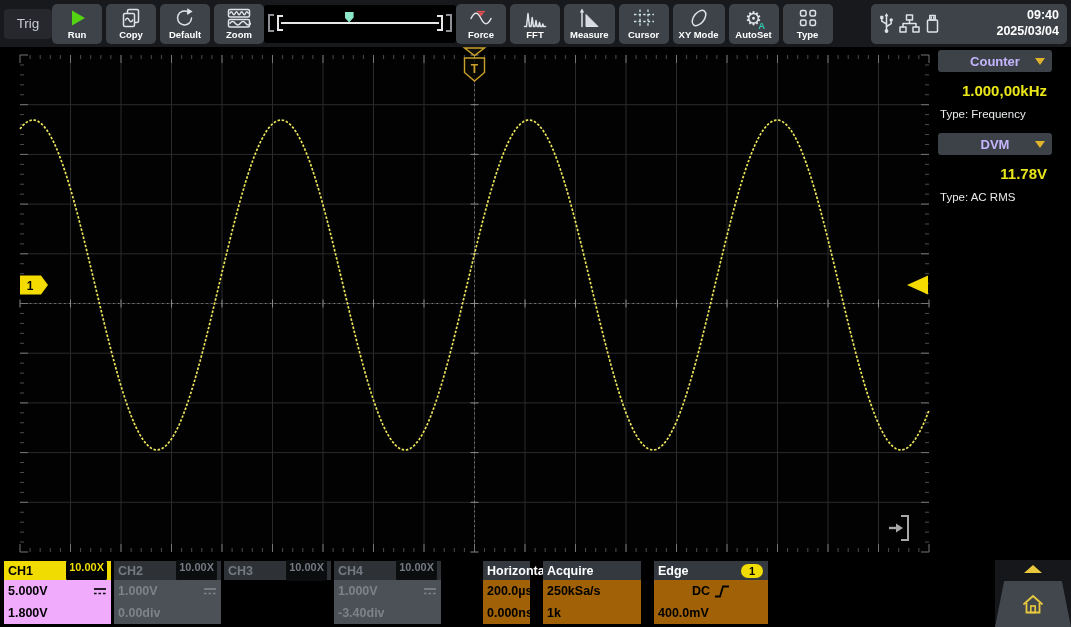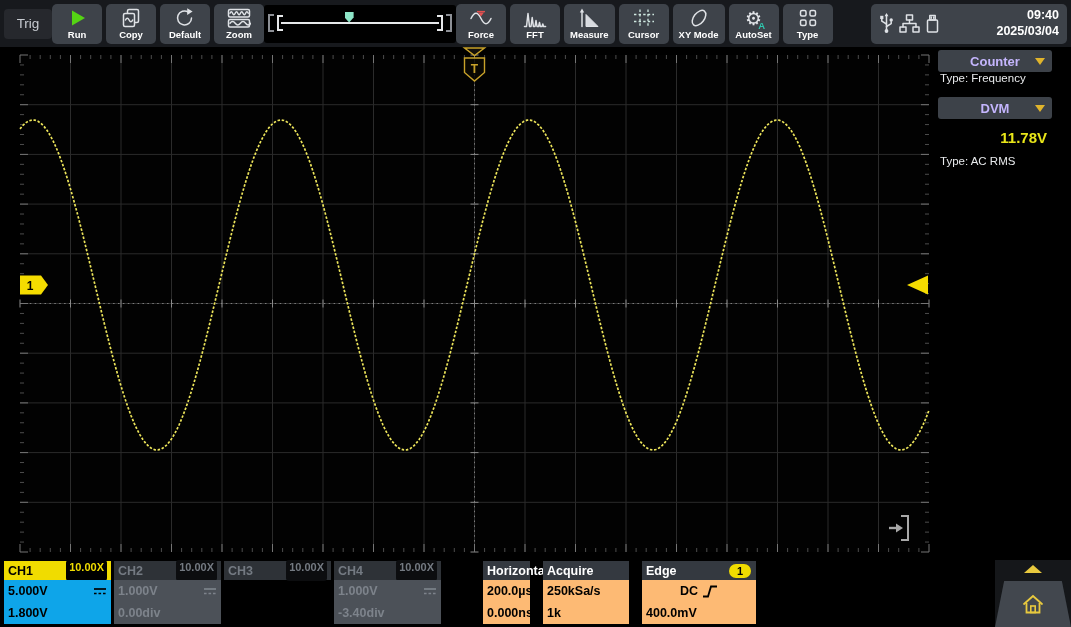--- a/index.html
+++ b/index.html
@@ -46,28 +46,28 @@
   .card + .card{margin-top:13px;}
 
   
   #bottom-bar{position:absolute;left:4px;top:561px;display:flex;gap:13px;}
   .blk{display:flex;flex-direction:column;height:63px;box-sizing:border-box;}
   .blk-header{height:19px;display:flex;align-items:center;font-weight:bold;font-size:12.5px;padding:0 4px;}
   .blk-body{flex:1;padding:0 4px;font-weight:bold;font-size:12.5px;}
   .blk-row{height:22px;display:flex;align-items:center;justify-content:space-between;}
   .ch{width:107px;}
   .ch.active .blk-header{background:#f0dc00;color:#000;}
-  .ch.active .blk-body{background:#0ea5e9;color:#000;}
+  .ch.active .blk-body{background:#f0abfc;color:#000;}
   .ch.inactive .blk-header{background:#2e3237;color:#747a82;}
   .ch.inactive .blk-body{background:#4c5158;color:#7d838b;}
   .probe-badge{margin-left:auto;background:#000;color:#f0dc00;font-size:11px;font-weight:bold;
                border-radius:3px;padding:0 3px;height:21px;line-height:15px;}
   .ch.inactive .probe-badge{background:#0c0d0f;color:#747a82;}
   .info .blk-header{background:#343940;color:#fff;}
-  .info .blk-body{background:#fdba74;color:#000;}
+  .info .blk-body{background:#a16207;color:#000;}
   .edge-badge{margin-left:auto;margin-right:1px;background:#f0dc00;color:#000;border-radius:8px;
               padding:0 8px;height:14px;line-height:14px;font-size:11px;font-weight:bold;}
   .coupling-row{gap:4px;justify-content:center;}
 
   
   #home-panel{position:absolute;left:995px;top:560px;width:76px;height:67px;background:#15171a;}
   .chev-up{position:absolute;left:29px;top:5px;width:18px;height:8px;background:#e8c93e;
            clip-path:polygon(50% 0,100% 100%,0 100%);}
   .home-trap{position:absolute;left:0;bottom:0;width:76px;height:46px;background:#42474e;
              clip-path:polygon(12% 0,88% 0,100% 100%,0 100%);display:flex;align-items:center;justify-content:center;}
@@ -591,20 +591,21 @@
         <polygon points="7,8.5 7,17.5 14,13" fill="#a8a8a8"></polygon>
       </g>
     </svg>
 
   <div id="right-panel">
     <div class="card">
       <div class="card-header">
         <span>Counter</span>
         <span class="caret"></span>
       </div>
+      <div class="card-value">1.000,00kHz</div>
       <div class="card-type">Type: Frequency</div>
     </div>
     <div class="card">
       <div class="card-header">
         <span>DVM</span>
         <span class="caret"></span>
       </div>
       <div class="card-value">11.78V</div>
       <div class="card-type">Type: AC RMS</div>
     </div>
@@ -687,21 +688,21 @@
       <div class="blk-body">
         <div class="blk-row">
             <span>200.0µs</span>
           </div>
         <div class="blk-row">
             <span>0.000ns</span>
           </div>
       </div>
     </div>
 
-    <div class="blk info" style="width:86px;">
+    <div class="blk info" style="width:98px;">
       <div class="blk-header">
           <span>Acquire</span>
         </div>
       <div class="blk-body">
         <div class="blk-row">
             <span>250kSa/s</span>
           </div>
         <div class="blk-row">
             <span>1k</span>
           </div>

